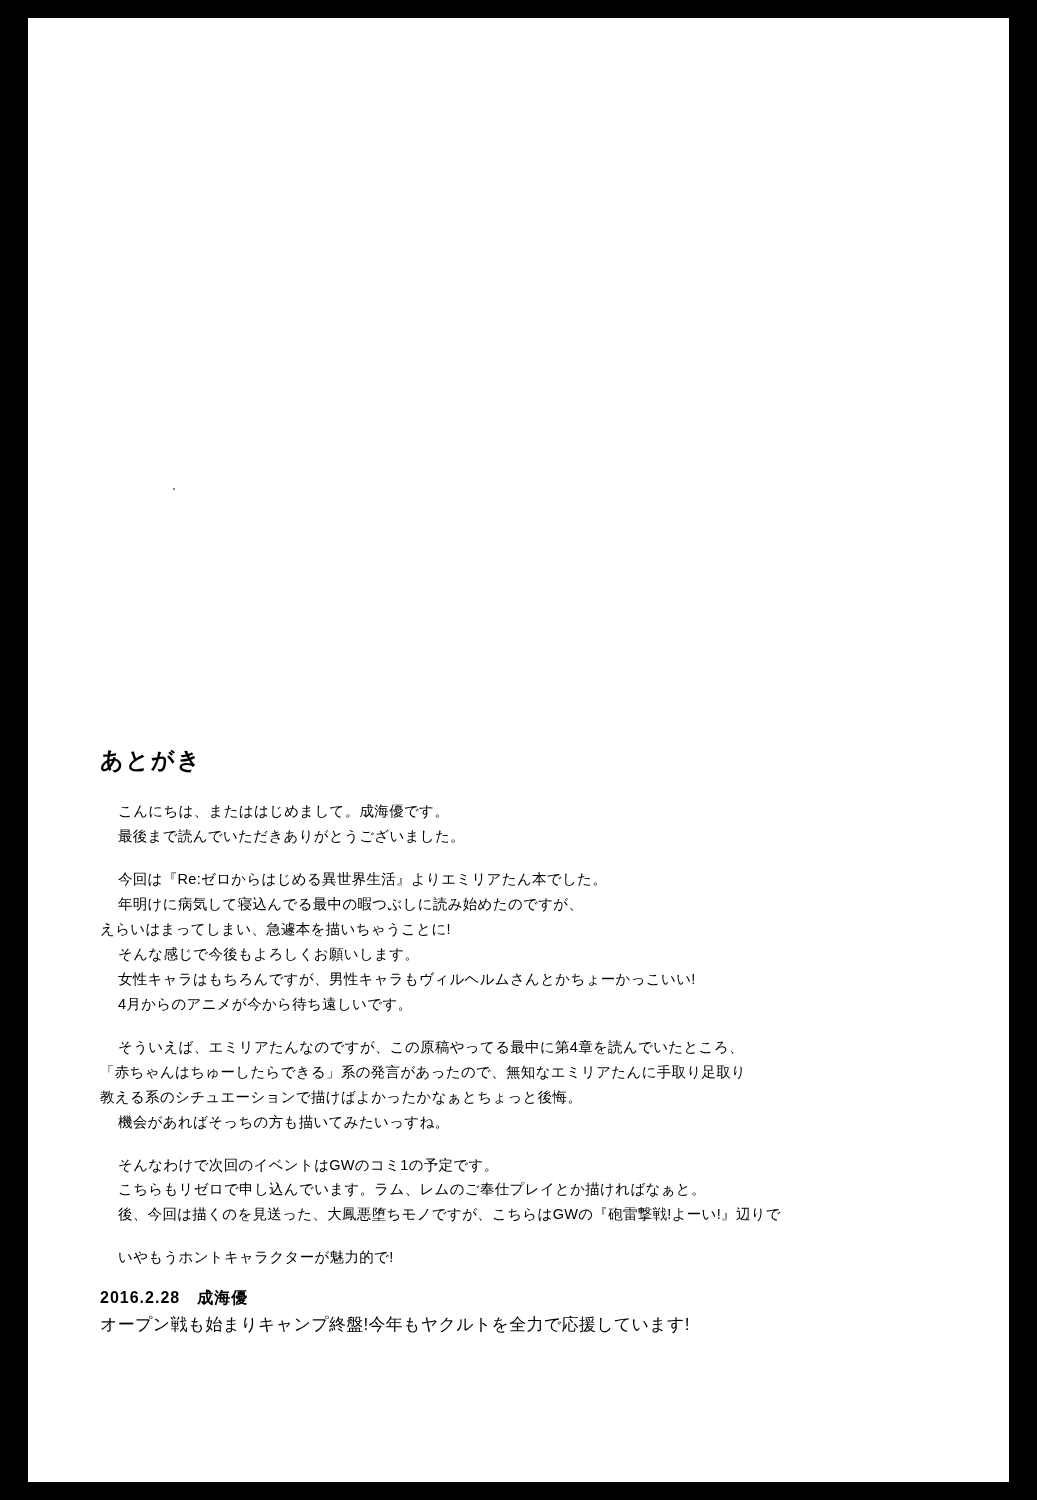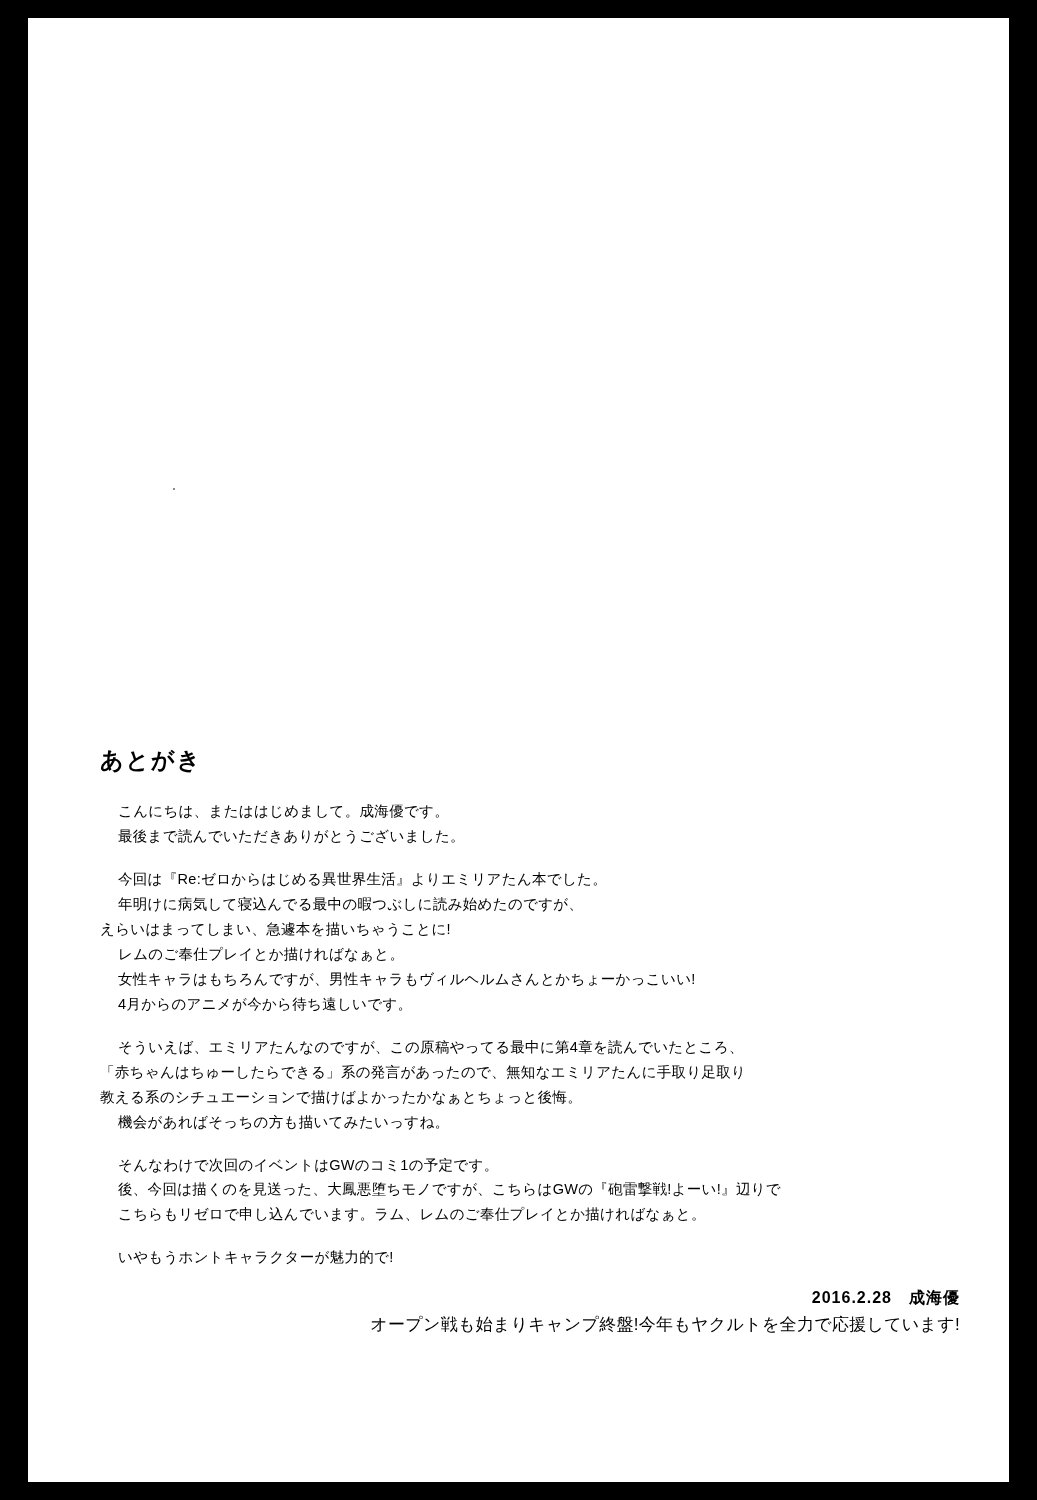--- a/index.html
+++ b/index.html
@@ -44,21 +44,20 @@
   }
   .line {
     display: block;
     white-space: pre;
   }
   .line.indent {
     padding-left: 18px;
   }
   .sig-block {
     margin-top: 8px;
-    text-align: right;
   }
   .sig-date {
     font-size: 16px;
     font-weight: bold;
     letter-spacing: 1px;
     color: #000000;
     margin: 0 0 4px 0;
   }
   .sig-note {
     font-size: 17px;
@@ -88,36 +87,36 @@
 
     <p class="para">
       <span class="line indent">こんにちは、またははじめまして。成海優です。</span>
       <span class="line indent">最後まで読んでいただきありがとうございました。</span>
     </p>
 
     <p class="para">
       <span class="line indent">今回は『Re:ゼロからはじめる異世界生活』よりエミリアたん本でした。</span>
       <span class="line indent">年明けに病気して寝込んでる最中の暇つぶしに読み始めたのですが、</span>
       <span class="line">えらいはまってしまい、急遽本を描いちゃうことに!</span>
-      <span class="line indent">レムのご奉仕プレイとか描ければなぁと。</span>
+      <span class="line indent">そんな感じで今後もよろしくお願いします。</span>
       <span class="line indent">女性キャラはもちろんですが、男性キャラもヴィルヘルムさんとかちょーかっこいい!</span>
       <span class="line indent">4月からのアニメが今から待ち遠しいです。</span>
     </p>
 
     <p class="para">
       <span class="line indent">そういえば、エミリアたんなのですが、この原稿やってる最中に第4章を読んでいたところ、</span>
       <span class="line">「赤ちゃんはちゅーしたらできる」系の発言があったので、無知なエミリアたんに手取り足取り</span>
       <span class="line">教える系のシチュエーションで描けばよかったかなぁとちょっと後悔。</span>
       <span class="line indent">機会があればそっちの方も描いてみたいっすね。</span>
     </p>
 
     <p class="para">
       <span class="line indent">そんなわけで次回のイベントはGWのコミ1の予定です。</span>
+      <span class="line indent">こちらもリゼロで申し込んでいます。ラム、レムのご奉仕プレイとか描ければなぁと。</span>
       <span class="line indent">後、今回は描くのを見送った、大鳳悪堕ちモノですが、こちらはGWの『砲雷撃戦!よーい!』辺りで</span>
-      <span class="line indent">こちらもリゼロで申し込んでいます。ラム、レムのご奉仕プレイとか描ければなぁと。</span>
     </p>
 
     <p class="para">
       <span class="line indent">いやもうホントキャラクターが魅力的で!</span>
     </p>
 
     <div class="sig-block">
       <p class="sig-date">2016.2.28　成海優</p>
       <p class="sig-note">オープン戦も始まりキャンプ終盤!今年もヤクルトを全力で応援しています!</p>
     </div>

